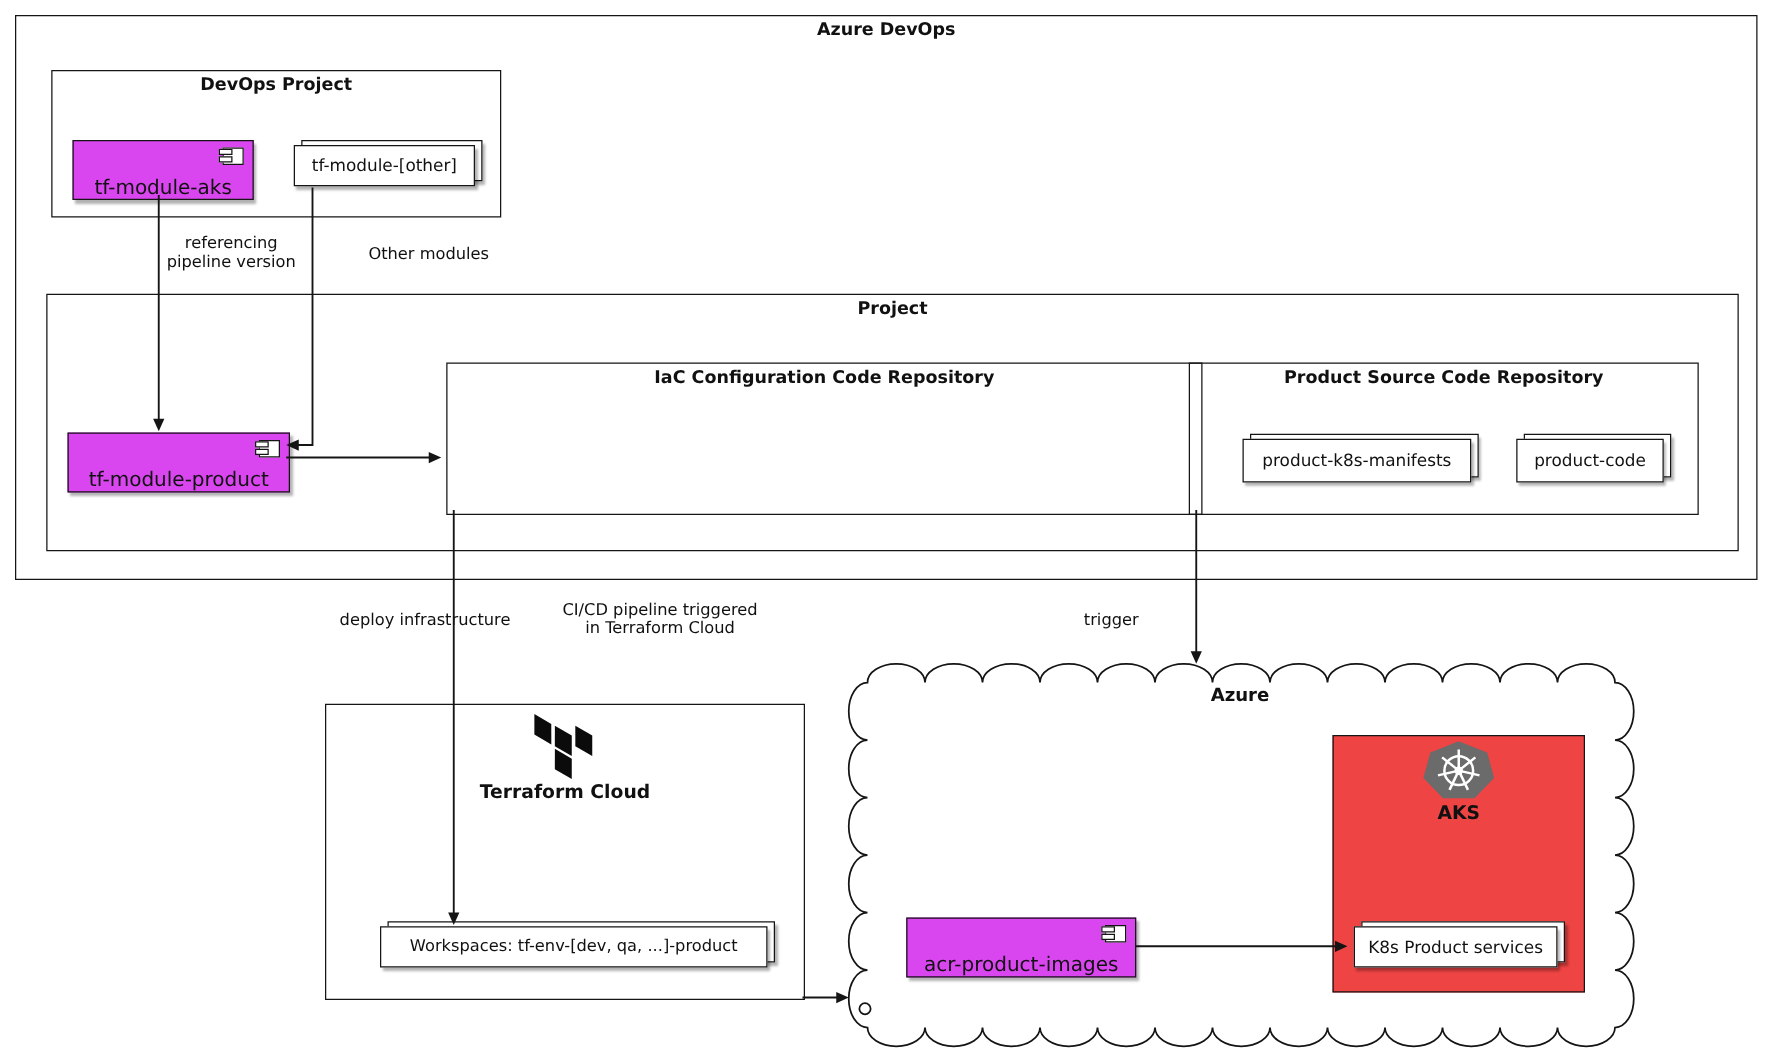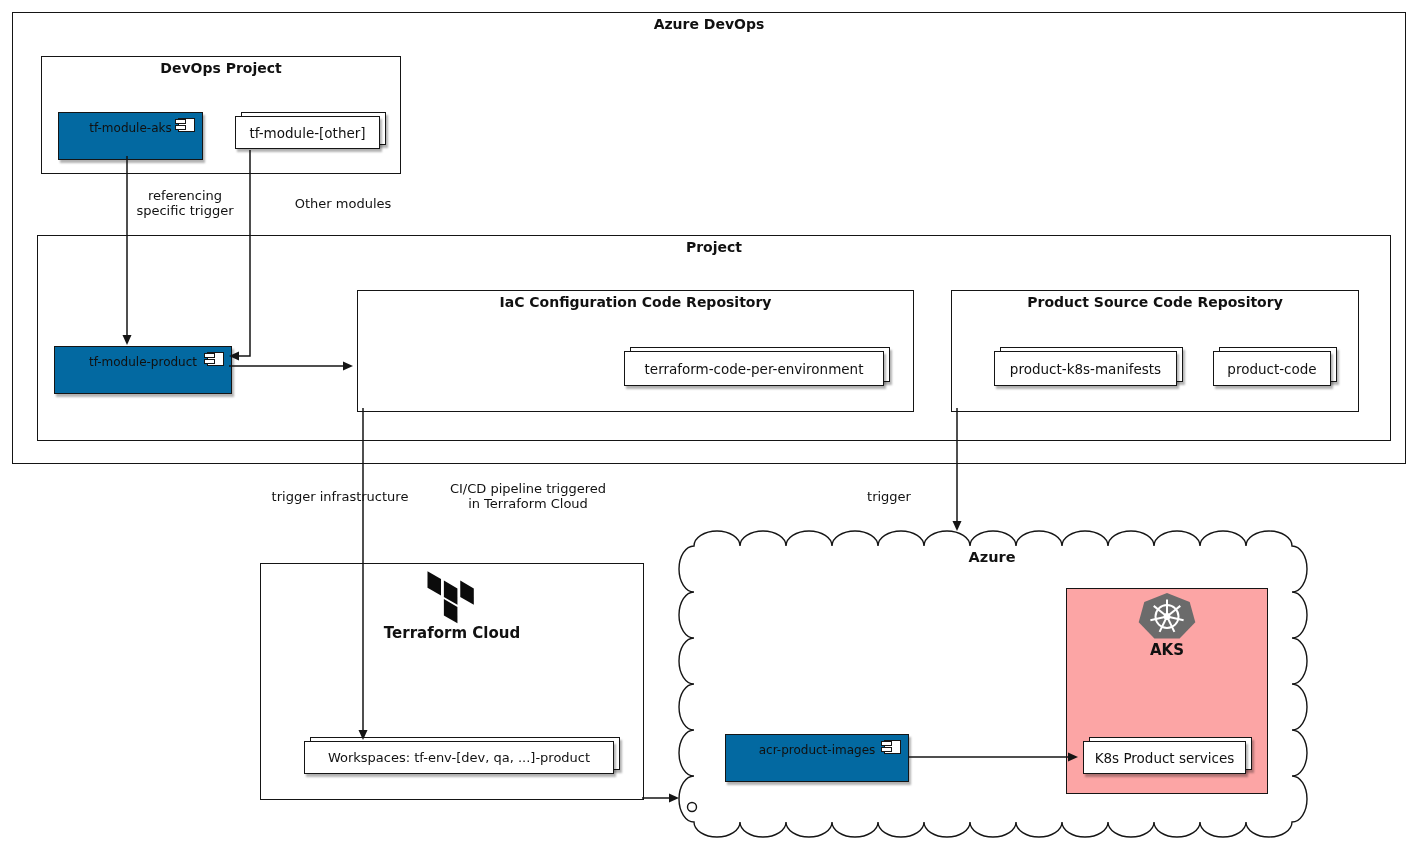--- a/index.html
+++ b/index.html
@@ -2,23 +2,23 @@
 <html><head>
 <meta charset="utf-8">
 <style>
   html,body{margin:0;padding:0;background:#ffffff;}
   #canvas{position:relative;width:1414px;height:850px;background:#ffffff;
           font-family:"DejaVu Sans","Liberation Sans",sans-serif;color:#111;overflow:hidden;}
   .abs{position:absolute;}
   .frame{position:absolute;border:1.5px solid #151515;background:transparent;}
   .frame-title{position:absolute;left:0;right:0;top:3px;text-align:center;
                font-weight:bold;font-size:14px;}
-  .component{position:absolute;border:1.5px solid #151515;background:#0369a1;
-             display:flex;align-items:flex-start;justify-content:center;
-             font-size:12px;box-shadow:2px 3px 2px rgba(0,0,0,0.30);}
+  .component{position:absolute;border:1.5px solid #151515;background:#d946ef;
+             display:flex;align-items:flex-end;justify-content:center;
+             font-size:16px;box-shadow:2px 3px 2px rgba(0,0,0,0.30);}
   .comp-icon{position:absolute;top:5px;right:7px;width:20px;height:14px;}
   .comp-icon .cbody{position:absolute;right:0;top:0;width:15px;height:12px;
                     border:1.4px solid #151515;background:#fff;}
   .comp-icon .ctab{position:absolute;left:0;width:9px;height:3px;
                    border:1.2px solid #151515;background:#fff;}
   .comp-icon .ctab.t1{top:1px;}
   .comp-icon .ctab.t2{top:7px;}
   .collection{position:absolute;}
   .collection .back{position:absolute;left:6px;top:-4px;width:100%;height:100%;
                     border:1.4px solid #151515;background:#fff;box-sizing:border-box;
@@ -65,26 +65,22 @@
 
       <div class="component" style="left:16px;top:110px;width:176px;height:46px;">
         <span class="comp-icon">
           <span class="cbody"></span>
             <span class="ctab t1"></span>
             <span class="ctab t2"></span>
         </span>
         <span style="padding-top:8px;">tf-module-product</span>
       </div>
 
-      <div class="frame" style="left:319px;top:54px;width:555px;height:120px;">
+      <div class="frame" style="left:319px;top:54px;width:555px;height:120px;padding-left:48px;">
         <div class="frame-title">IaC Configuration Code Repository</div>
-        <div class="collection" style="left:266px;top:60px;width:260px;height:35px;">
-          <div class="back"></div>
-          <div class="front">terraform-code-per-environment</div>
-        </div>
       </div>
 
       <div class="frame" style="left:913px;top:54px;width:406px;height:120px;">
         <div class="frame-title">Product Source Code Repository</div>
         <div class="collection" style="left:42px;top:60px;width:183px;height:35px;">
           <div class="back"></div>
           <div class="front">product-k8s-manifests</div>
         </div>
         <div class="collection" style="left:261px;top:60px;width:118px;height:35px;">
           <div class="back"></div>
@@ -129,21 +125,21 @@
 
     <div class="component" style="left:57px;top:208px;width:182px;height:46px;">
       <span class="comp-icon">
         <span class="cbody"></span>
           <span class="ctab t1"></span>
           <span class="ctab t2"></span>
       </span>
       <span style="padding-top:8px;">acr-product-images</span>
     </div>
 
-    <div class="frame" style="left:398px;top:62px;width:200px;height:204px;background:#fca5a5;">
+    <div class="frame" style="left:398px;top:62px;width:200px;height:204px;background:#ef4444;">
       <svg class="abs" style="left:70px;top:4px;" width="60" height="48" viewBox="0 0 60 48">
         <polygon points="30,0 52.7,9 58.3,29.3 42.6,45.6 17.4,45.6 1.7,29.3 7.3,9" fill="#6b6b6b"></polygon>
         <g stroke="#ffffff" stroke-width="2" fill="none">
           <circle cx="30" cy="23.5" r="11.5"></circle>
           <line x1="30" y1="23.5" x2="30" y2="6.5"></line>
           <line x1="30" y1="23.5" x2="43.3" y2="12.9"></line>
           <line x1="30" y1="23.5" x2="46.6" y2="27.3"></line>
           <line x1="30" y1="23.5" x2="37.4" y2="38.9"></line>
           <line x1="30" y1="23.5" x2="22.6" y2="38.9"></line>
           <line x1="30" y1="23.5" x2="13.4" y2="27.3"></line>
@@ -153,23 +149,23 @@
       </svg>
       <div class="bold-center" style="left:0;right:0;top:52px;font-size:15px;">AKS</div>
       <div class="collection" style="left:16px;top:152px;width:163px;height:33px;">
         <div class="back"></div>
         <div class="front">K8s Product services</div>
       </div>
     </div>
   </div>
 
   <div class="edge-label" style="left:185px;top:203px;">referencing
-specific trigger</div>
+pipeline version</div>
   <div class="edge-label" style="left:343px;top:204px;">Other modules</div>
-  <div class="edge-label" style="left:340px;top:497px;">trigger infrastructure</div>
+  <div class="edge-label" style="left:340px;top:497px;">deploy infrastructure</div>
   <div class="edge-label" style="left:528px;top:496px;">CI/CD pipeline triggered
 in Terraform Cloud</div>
   <div class="edge-label" style="left:889px;top:497px;">trigger</div>
 
   <svg class="overlay" width="1414" height="850" viewBox="0 0 1414 850">
     <g stroke="#151515" stroke-width="1.5" fill="none">
 
       <path d="M 127 156 V 336"></path>
 
       <path d="M 250 150 V 356 H 236"></path>

